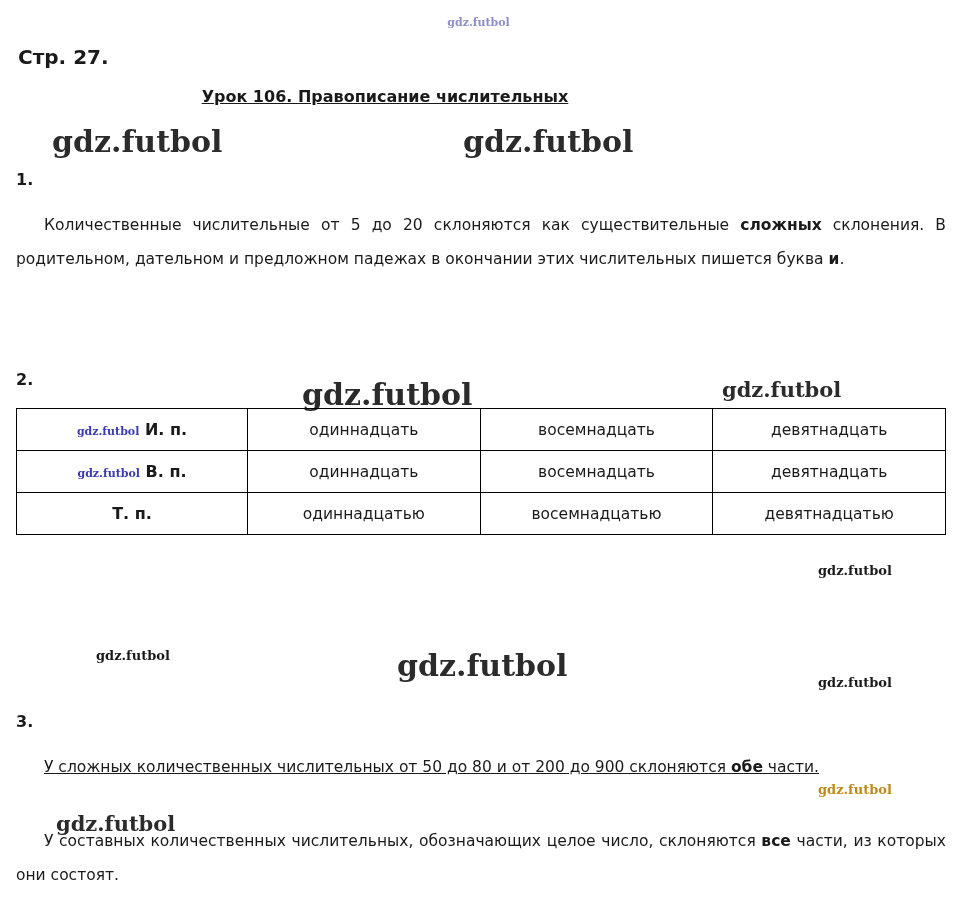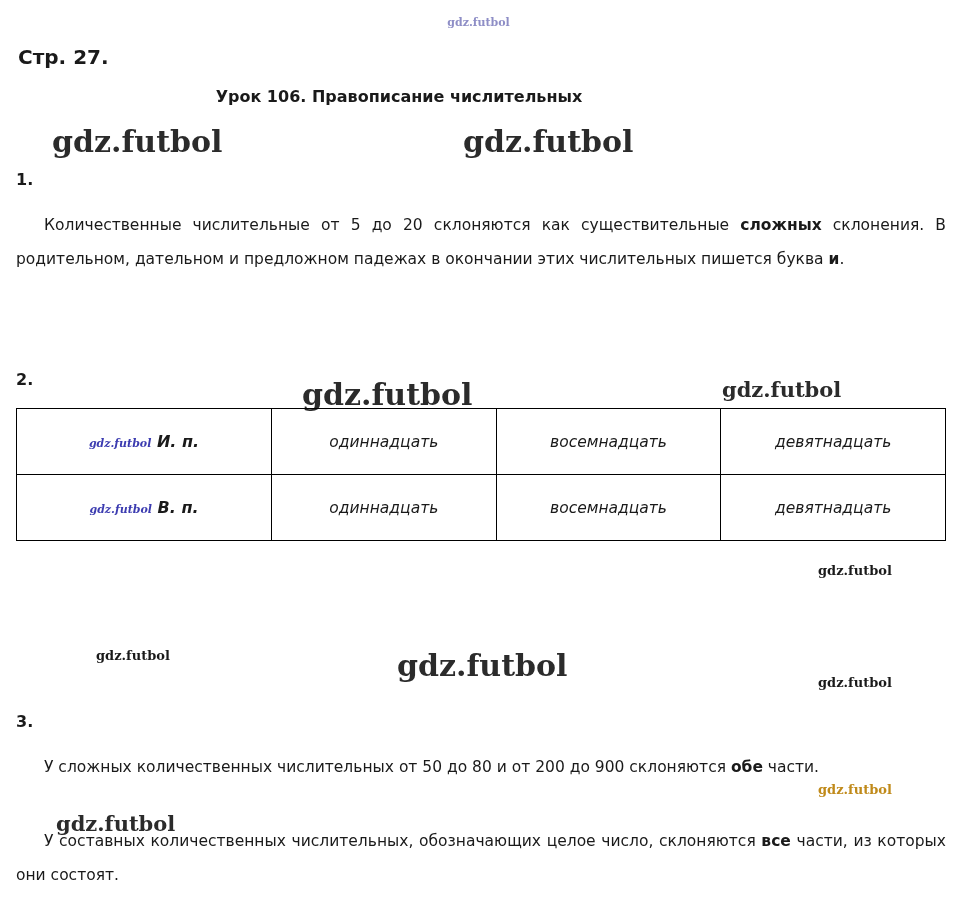--- a/index.html
+++ b/index.html
@@ -37,26 +37,27 @@
     position: absolute;
     top: 33px;
     left: 18px;
     font-size: 20px;
     font-weight: bold;
     color: #1a1a1a;
   }
   .lesson-title {
     position: absolute;
     top: 75px;
-    left: 16px;
+    left: 2px;
     width: 766px;
     text-align: center;
     font-size: 16px;
     font-weight: bold;
     color: #1a1a1a;
+    text-decoration: underline;
   }
   .wm-big {
     position: absolute;
     font-family: "DejaVu Serif", serif;
     font-weight: bold;
     color: #2b2b2b;
     white-space: nowrap;
   }
   .wm-small {
     position: absolute;
@@ -93,40 +94,39 @@
     width: 930px;
     font-size: 15.5px;
     line-height: 34px;
     text-align: justify;
     text-justify: inter-word;
     color: #1a1a1a;
   }
   .para .ind { display: inline-block; width: 28px; }
   .para b { font-weight: bold; }
   .p1 { top: 196px; }
-  .p3a { top: 738px; }
+  .p3a { top: 738px; text-decoration: underline; }
   .p3b { top: 812px; }
 
   table.decl {
     position: absolute;
     top: 396px;
     left: 16px;
     width: 930px;
     border-collapse: collapse;
     table-layout: fixed;
   }
   table.decl td {
     border: 1px solid #000000;
     height: 41px;
     font-size: 15.5px;
     text-align: center;
     vertical-align: middle;
     color: #1a1a1a;
-    padding: 12px;
-    font-style: italic;
+    padding: 0;
   }
   table.decl td.case-col {
     width: 230px;
     font-weight: bold;
     font-size: 16px;
   }
   .wm-inline {
     font-family: "DejaVu Serif", serif;
     font-weight: bold;
     font-size: 11px;
@@ -165,20 +165,26 @@
         <td>одиннадцать</td>
         <td>восемнадцать</td>
         <td>девятнадцать</td>
       </tr>
       <tr>
         <td class="case-col"><span class="wm-inline">gdz.futbol</span> <span>В. п.</span></td>
         <td>одиннадцать</td>
         <td>восемнадцать</td>
         <td>девятнадцать</td>
       </tr>
+      <tr>
+        <td class="case-col">Т. п.</td>
+        <td>одиннадцатью</td>
+        <td>восемнадцатью</td>
+        <td>девятнадцатью</td>
+      </tr>
     </tbody>
   </table>
 
   <div class="wm-small wm-t4">gdz.futbol</div>
   <div class="wm-small wm-t5">gdz.futbol</div>
   <div class="wm-big wm-5">gdz.futbol</div>
   <div class="wm-small wm-t6">gdz.futbol</div>
 
   <div class="item-num n3">3.</div>
 

